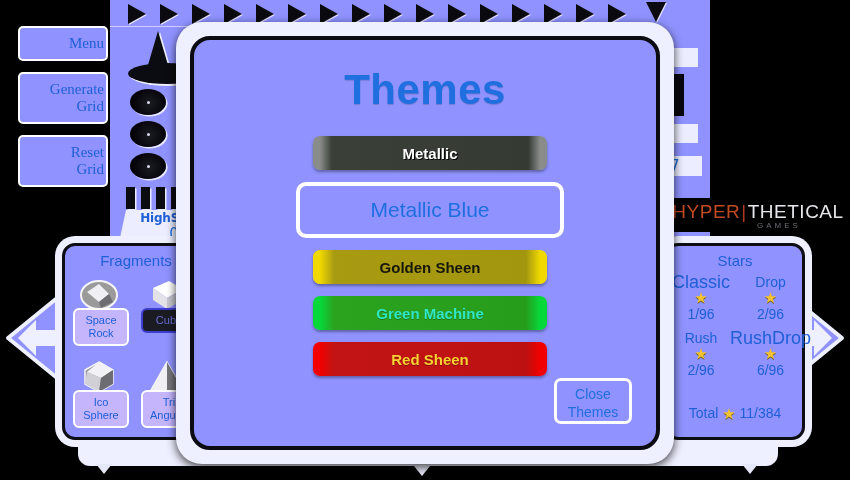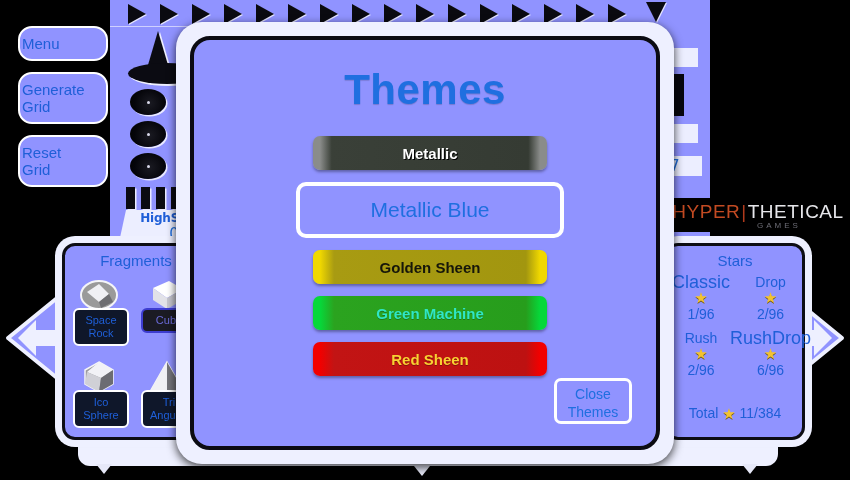--- a/index.html
+++ b/index.html
@@ -194,25 +194,25 @@
   
   .left-buttons {
     position: absolute;
     left: 18px; top: 26px;
     width: 90px;
     display: flex; flex-direction: column; gap: 11px;
   }
   .lbtn {
     background: #9093ff;
     border: 2.5px solid #ffffff;
-    border-radius: 14px;
+    border-radius: 5px;
     color: #1f5fd8;
     font-size: 15px;
-    font-family: Liberation Sans, sans-serif;
-    text-align: left;
+    font-family: Liberation Serif, serif;
+    text-align: right;
     padding: 7px 2px;
     line-height: 17px;
     box-shadow: 0 1px 2px rgba(0,0,0,0.5);
     cursor: pointer;
   }
   .lbtn.small { font-size: 12px; padding: 4px 2px; line-height: 14px; }
 
   
   .nav-arrow {
     position: absolute;
@@ -252,21 +252,21 @@
   .frag-cell { position: relative; width: 56px; height: 72px; }
   .frag-shape {
     position: absolute;
     left: 6px; top: 0px;
     width: 40px; height: 34px;
   }
   .frag-label {
     position: absolute;
     left: 0; top: 30px;
     width: 56px;
-    background: #0f172a;
+    background: #c4b5fd;
     border: 2px solid #ffffff;
     border-radius: 6px;
     color: #1f5fd8;
     font-size: 11px;
     font-family: "Liberation Sans", sans-serif;
     text-align: center;
     line-height: 13px;
     padding: 4px 1px;
     cursor: pointer;
   }

